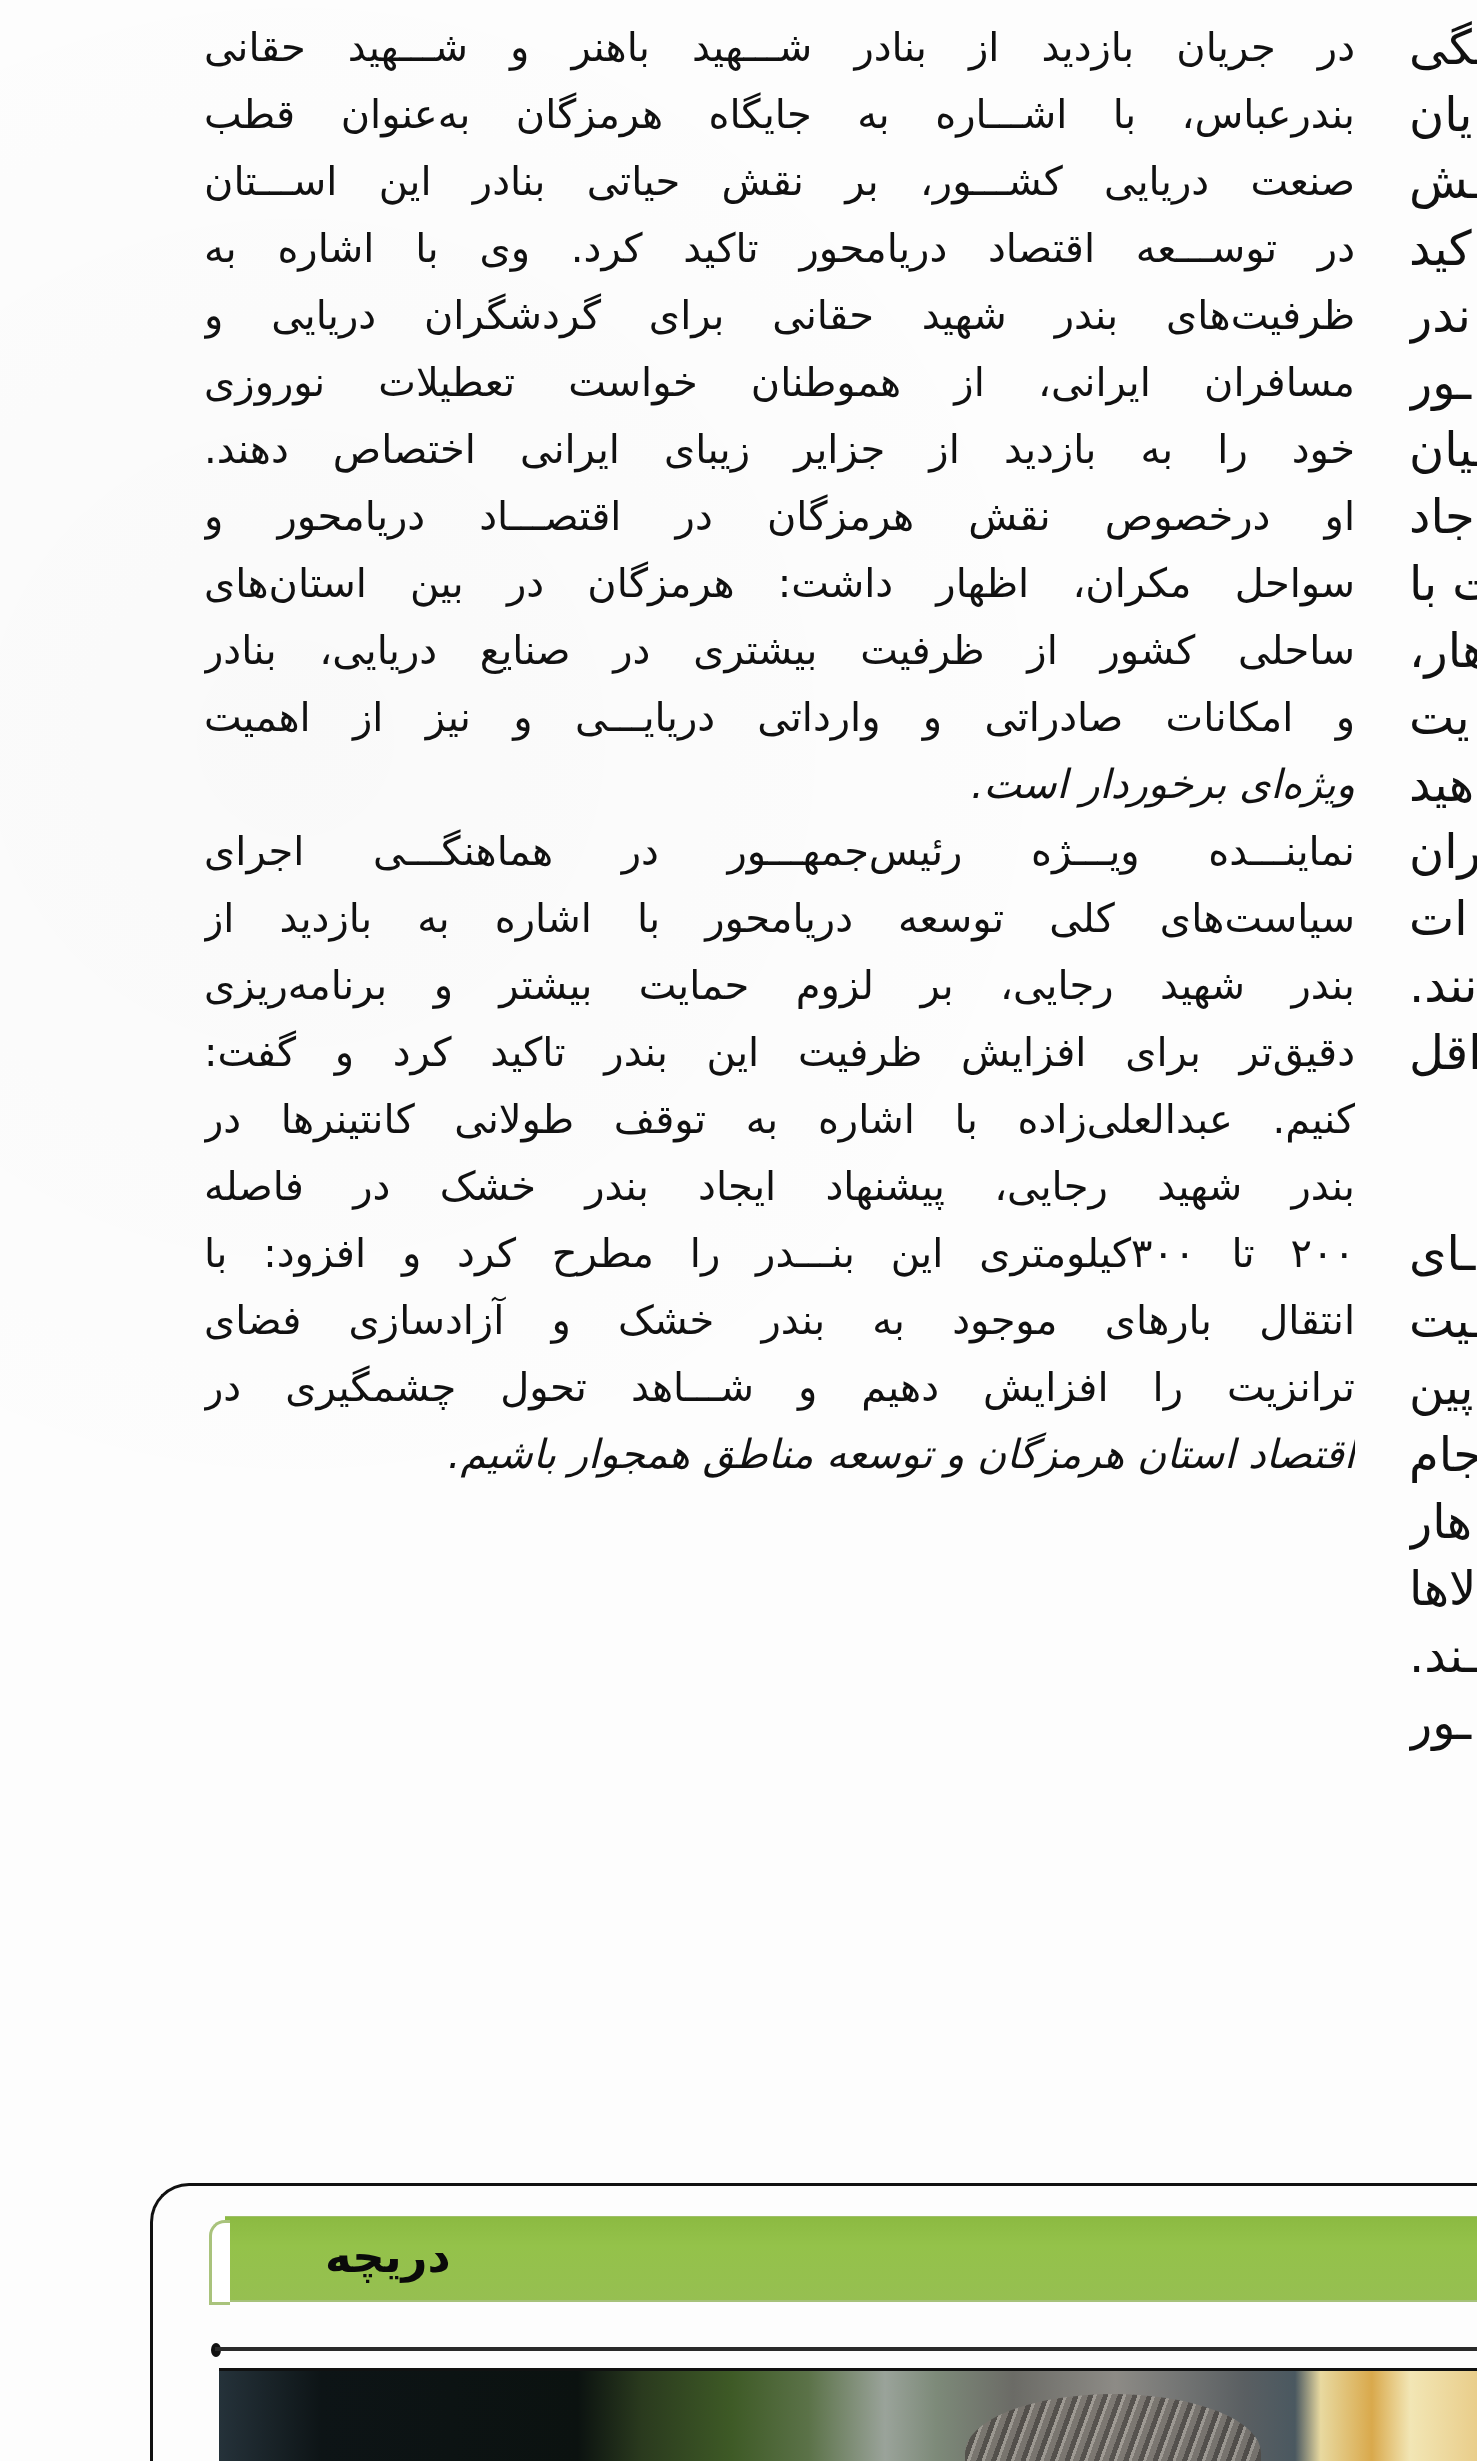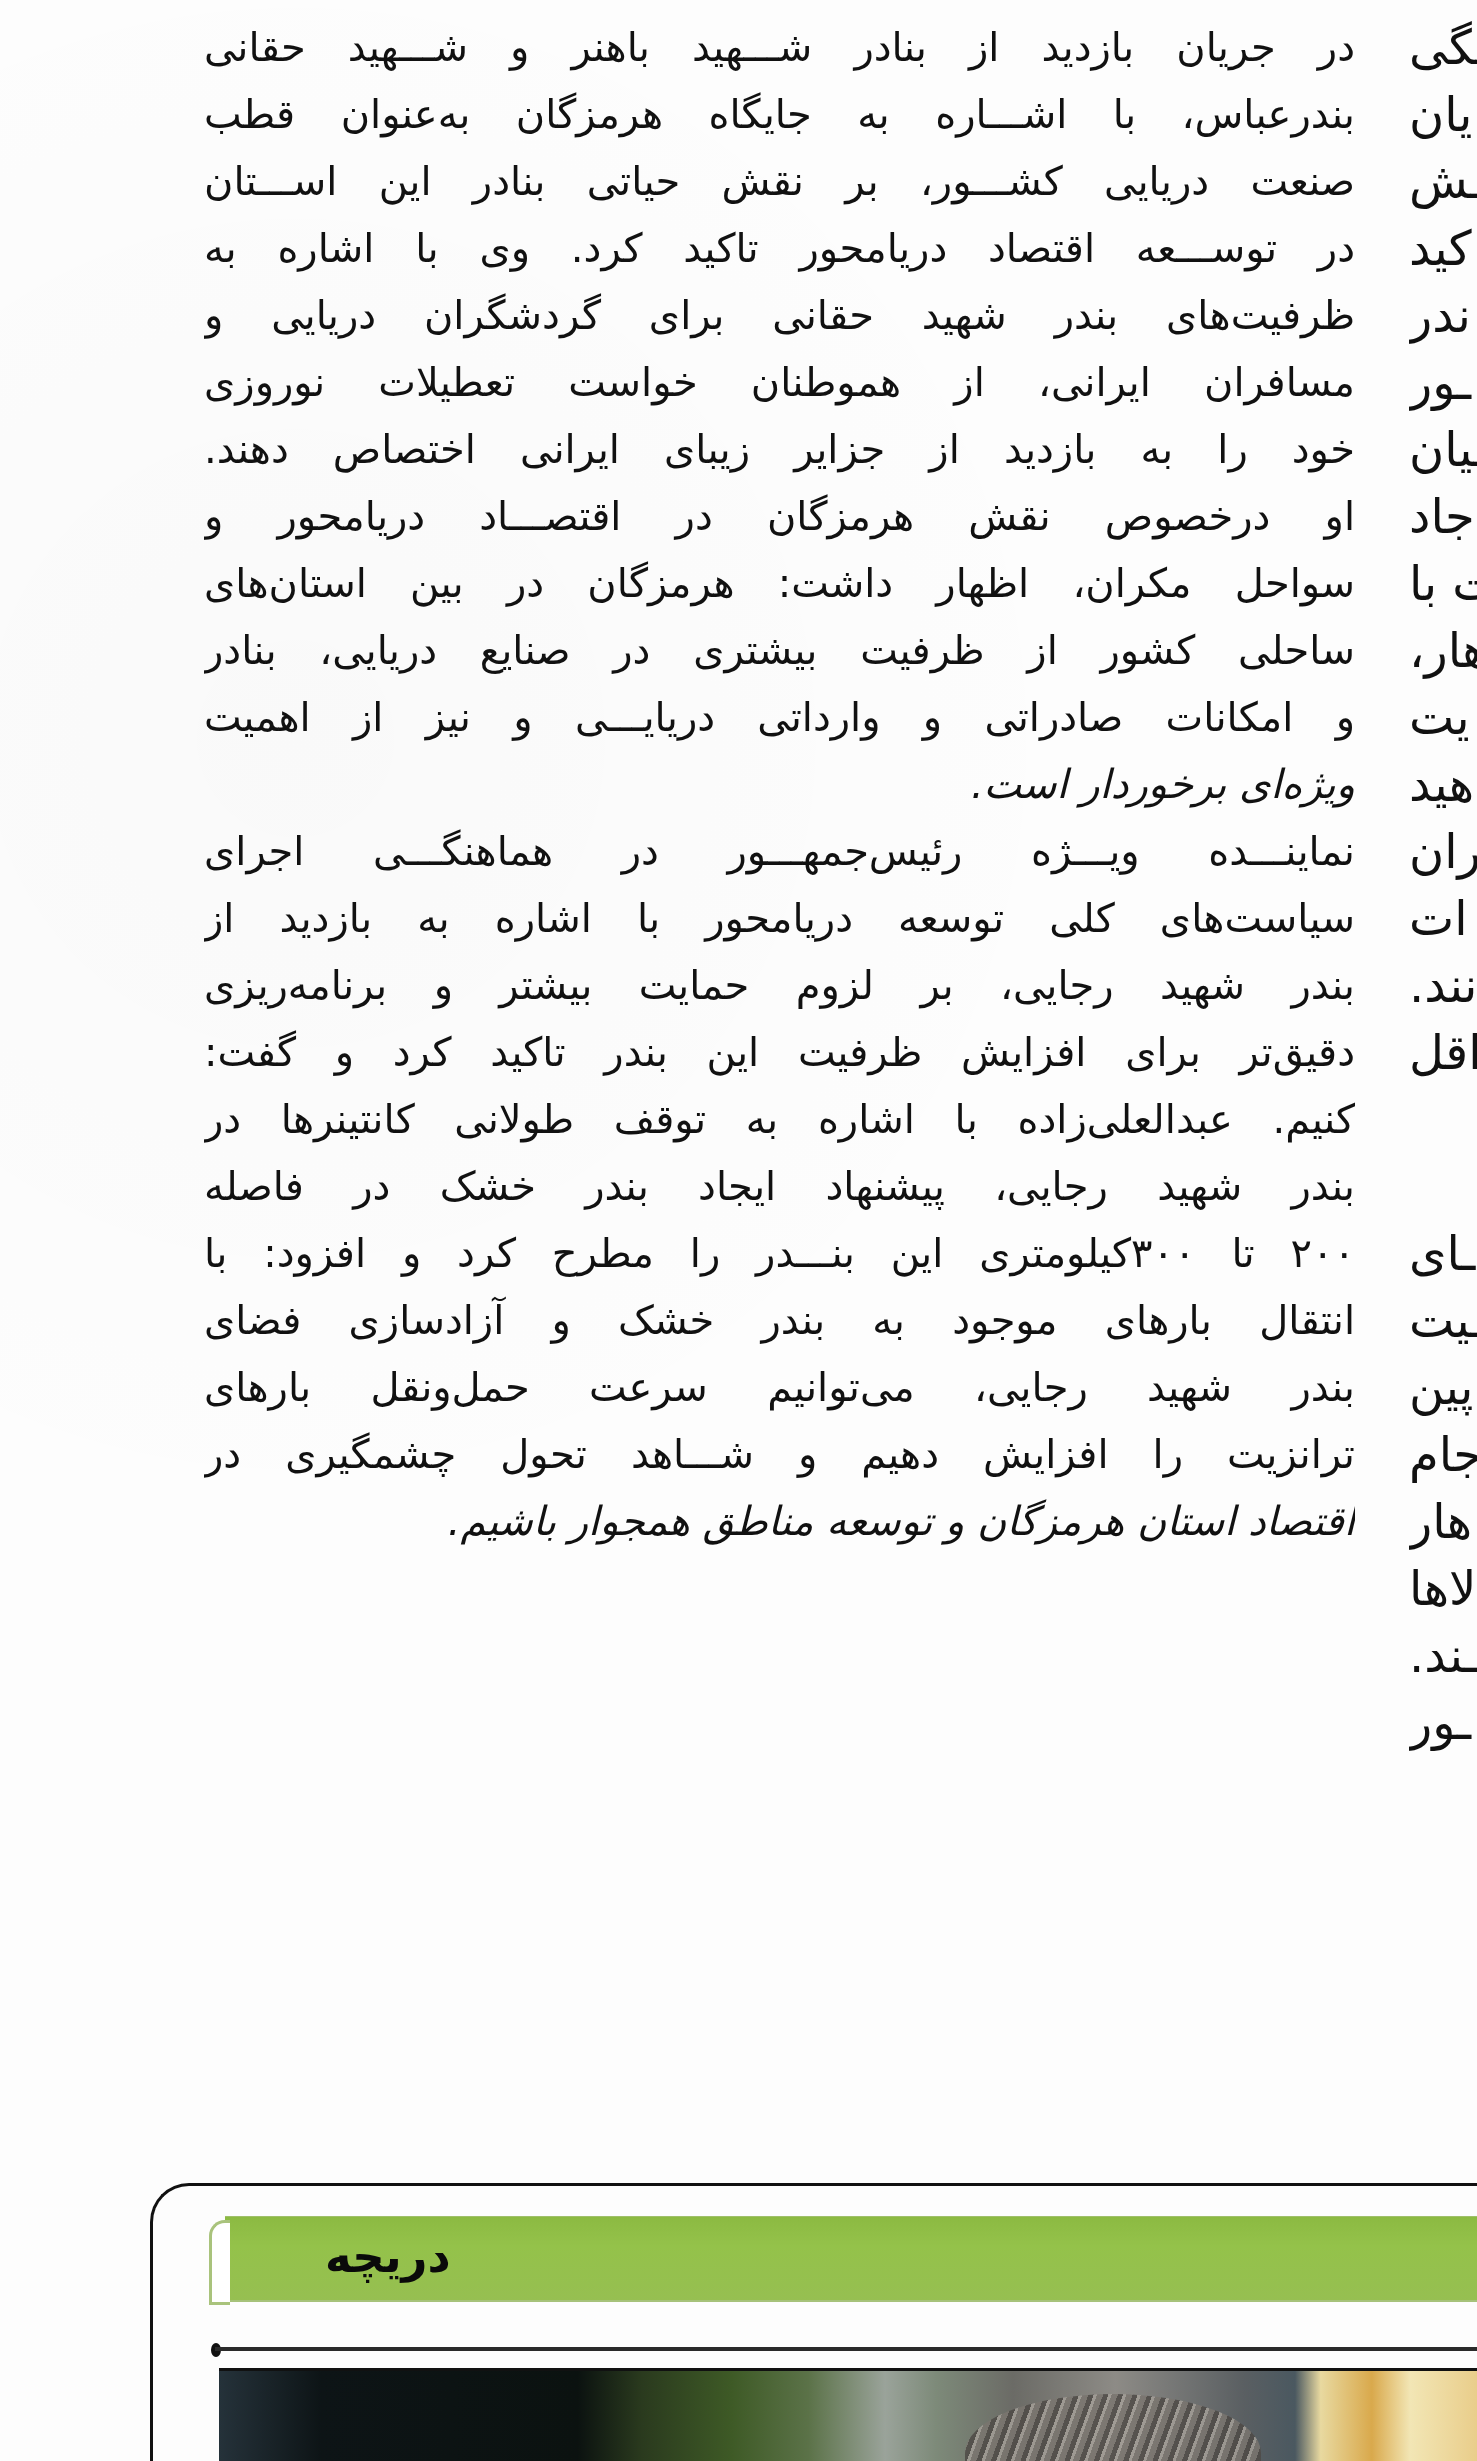--- a/index.html
+++ b/index.html
@@ -185,21 +185,20 @@
     <div class="line">و امکانات صادراتی و وارداتی دریایـــی و نیز از اهمیت</div>
     <div class="line last">ویژه‌ای برخوردار است.</div>
     <div class="line">نماینـــده ویـــژه رئیس‌جمهـــور در هماهنگـــی اجرای</div>
     <div class="line">سیاست‌های کلی توسعه دریامحور با اشاره به بازدید از</div>
     <div class="line">بندر شهید رجایی، بر لزوم حمایت بیشتر و برنامه‌ریزی</div>
     <div class="line">دقیق‌تر برای افزایش ظرفیت این بندر تاکید کرد و گفت:</div>
     <div class="line">کنیم. عبدالعلی‌زاده با اشاره به توقف طولانی کانتینرها در</div>
     <div class="line">بندر شهید رجایی، پیشنهاد ایجاد بندر خشک در فاصله</div>
     <div class="line">۲۰۰ تا ۳۰۰کیلومتری این بنـــدر را مطرح کرد و افزود: با</div>
     <div class="line">انتقال بارهای موجود به بندر خشک و آزادسازی فضای</div>
-    <div class="line">بندر شهید رجایی، می‌توانیم سرعت حمل‌ونقل بارهای</div>
     <div class="line">ترانزیت را افزایش دهیم و شـــاهد تحول چشمگیری در</div>
     <div class="line last">اقتصاد استان هرمزگان و توسعه مناطق همجوار باشیم.</div>
   </div>
 
   <div class="side-col">
     <div class="frag"><span>نگی</span></div>
     <div class="frag"><span>یان</span></div>
     <div class="frag"><span>ـش</span></div>
     <div class="frag"><span>کید</span></div>
     <div class="frag"><span>ندر</span></div>

